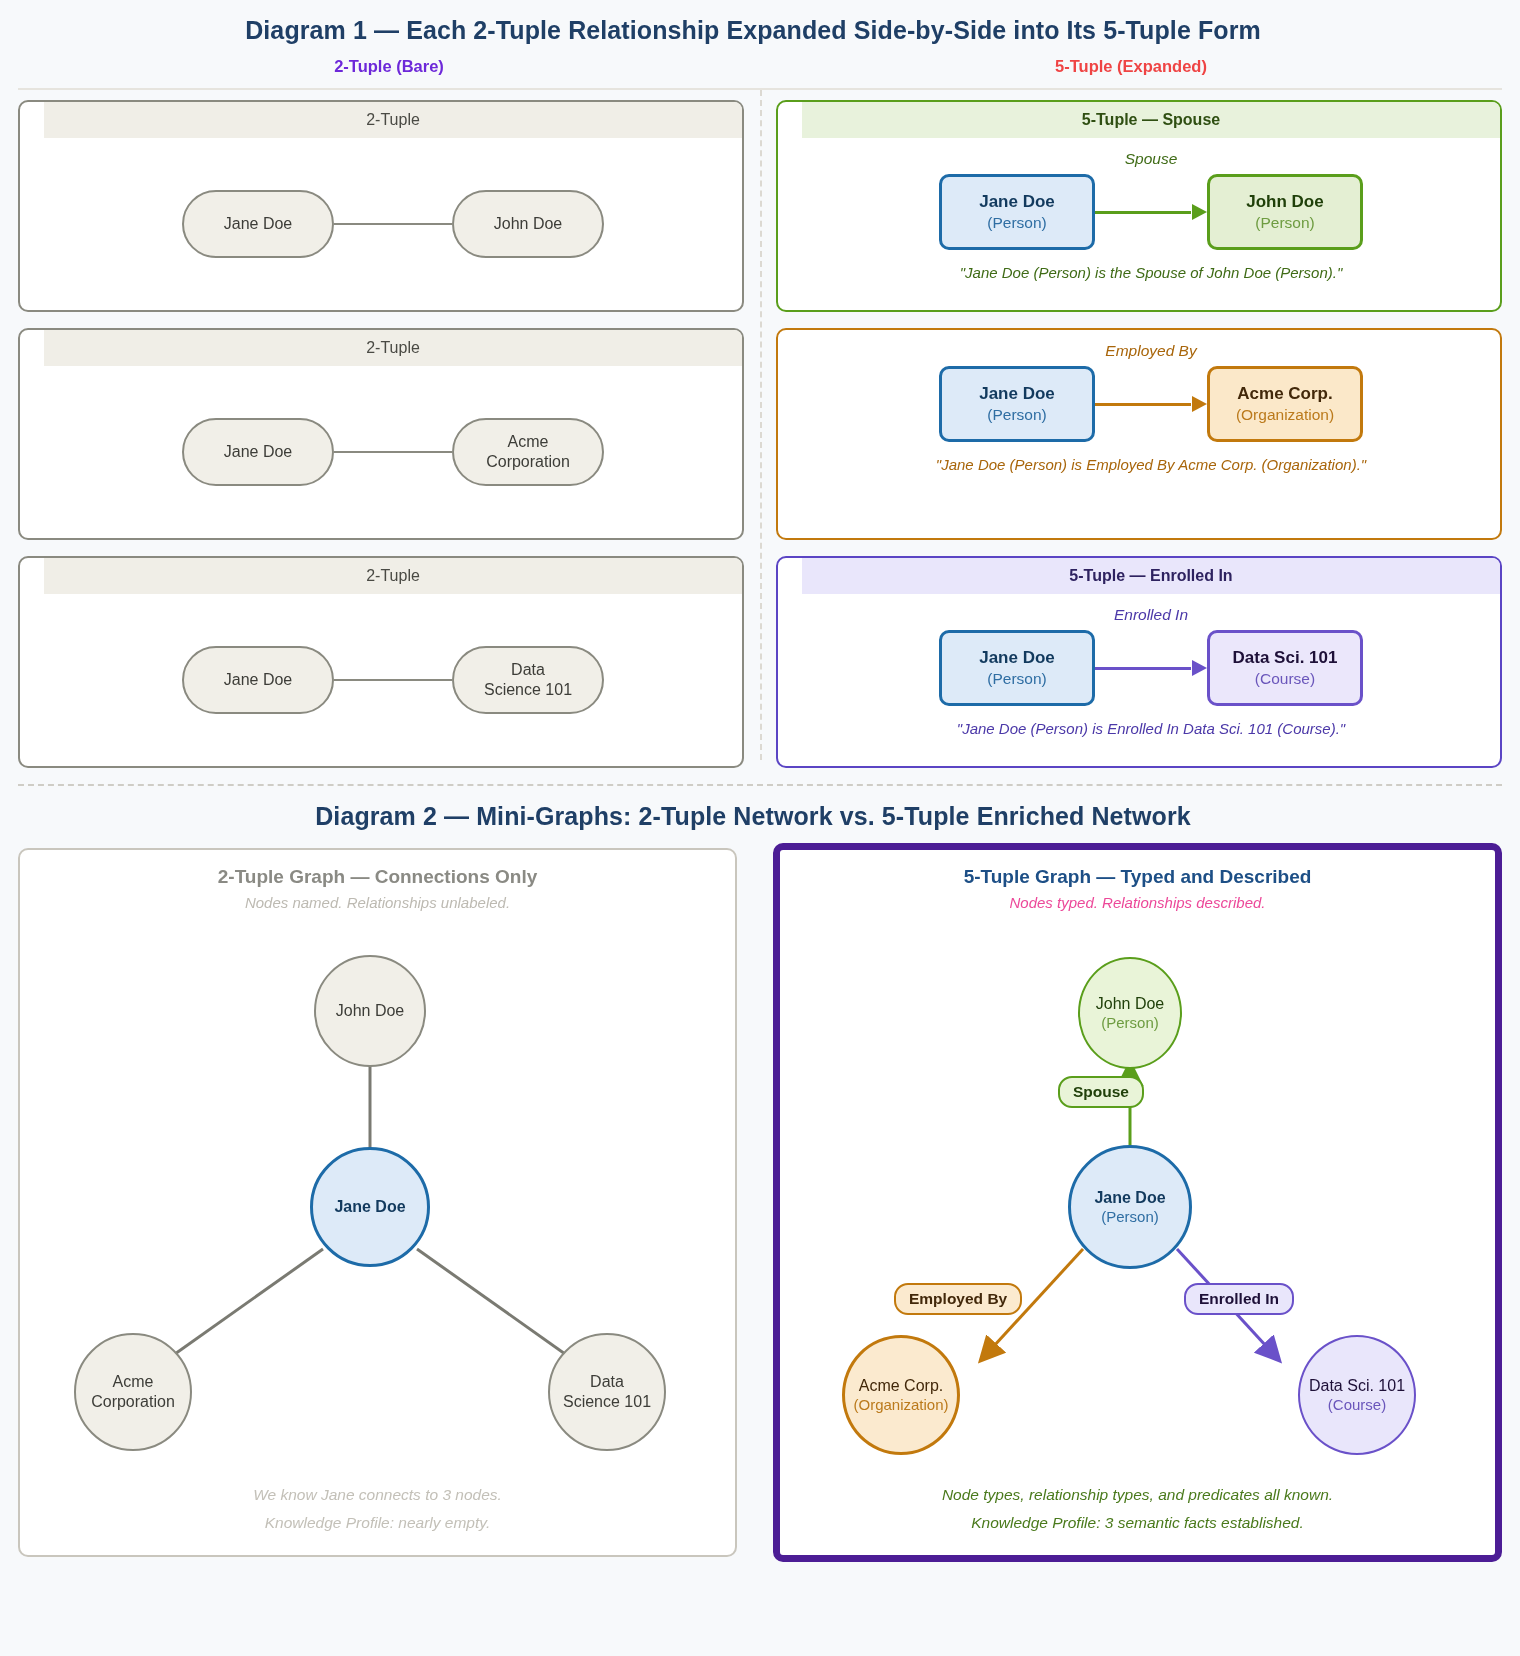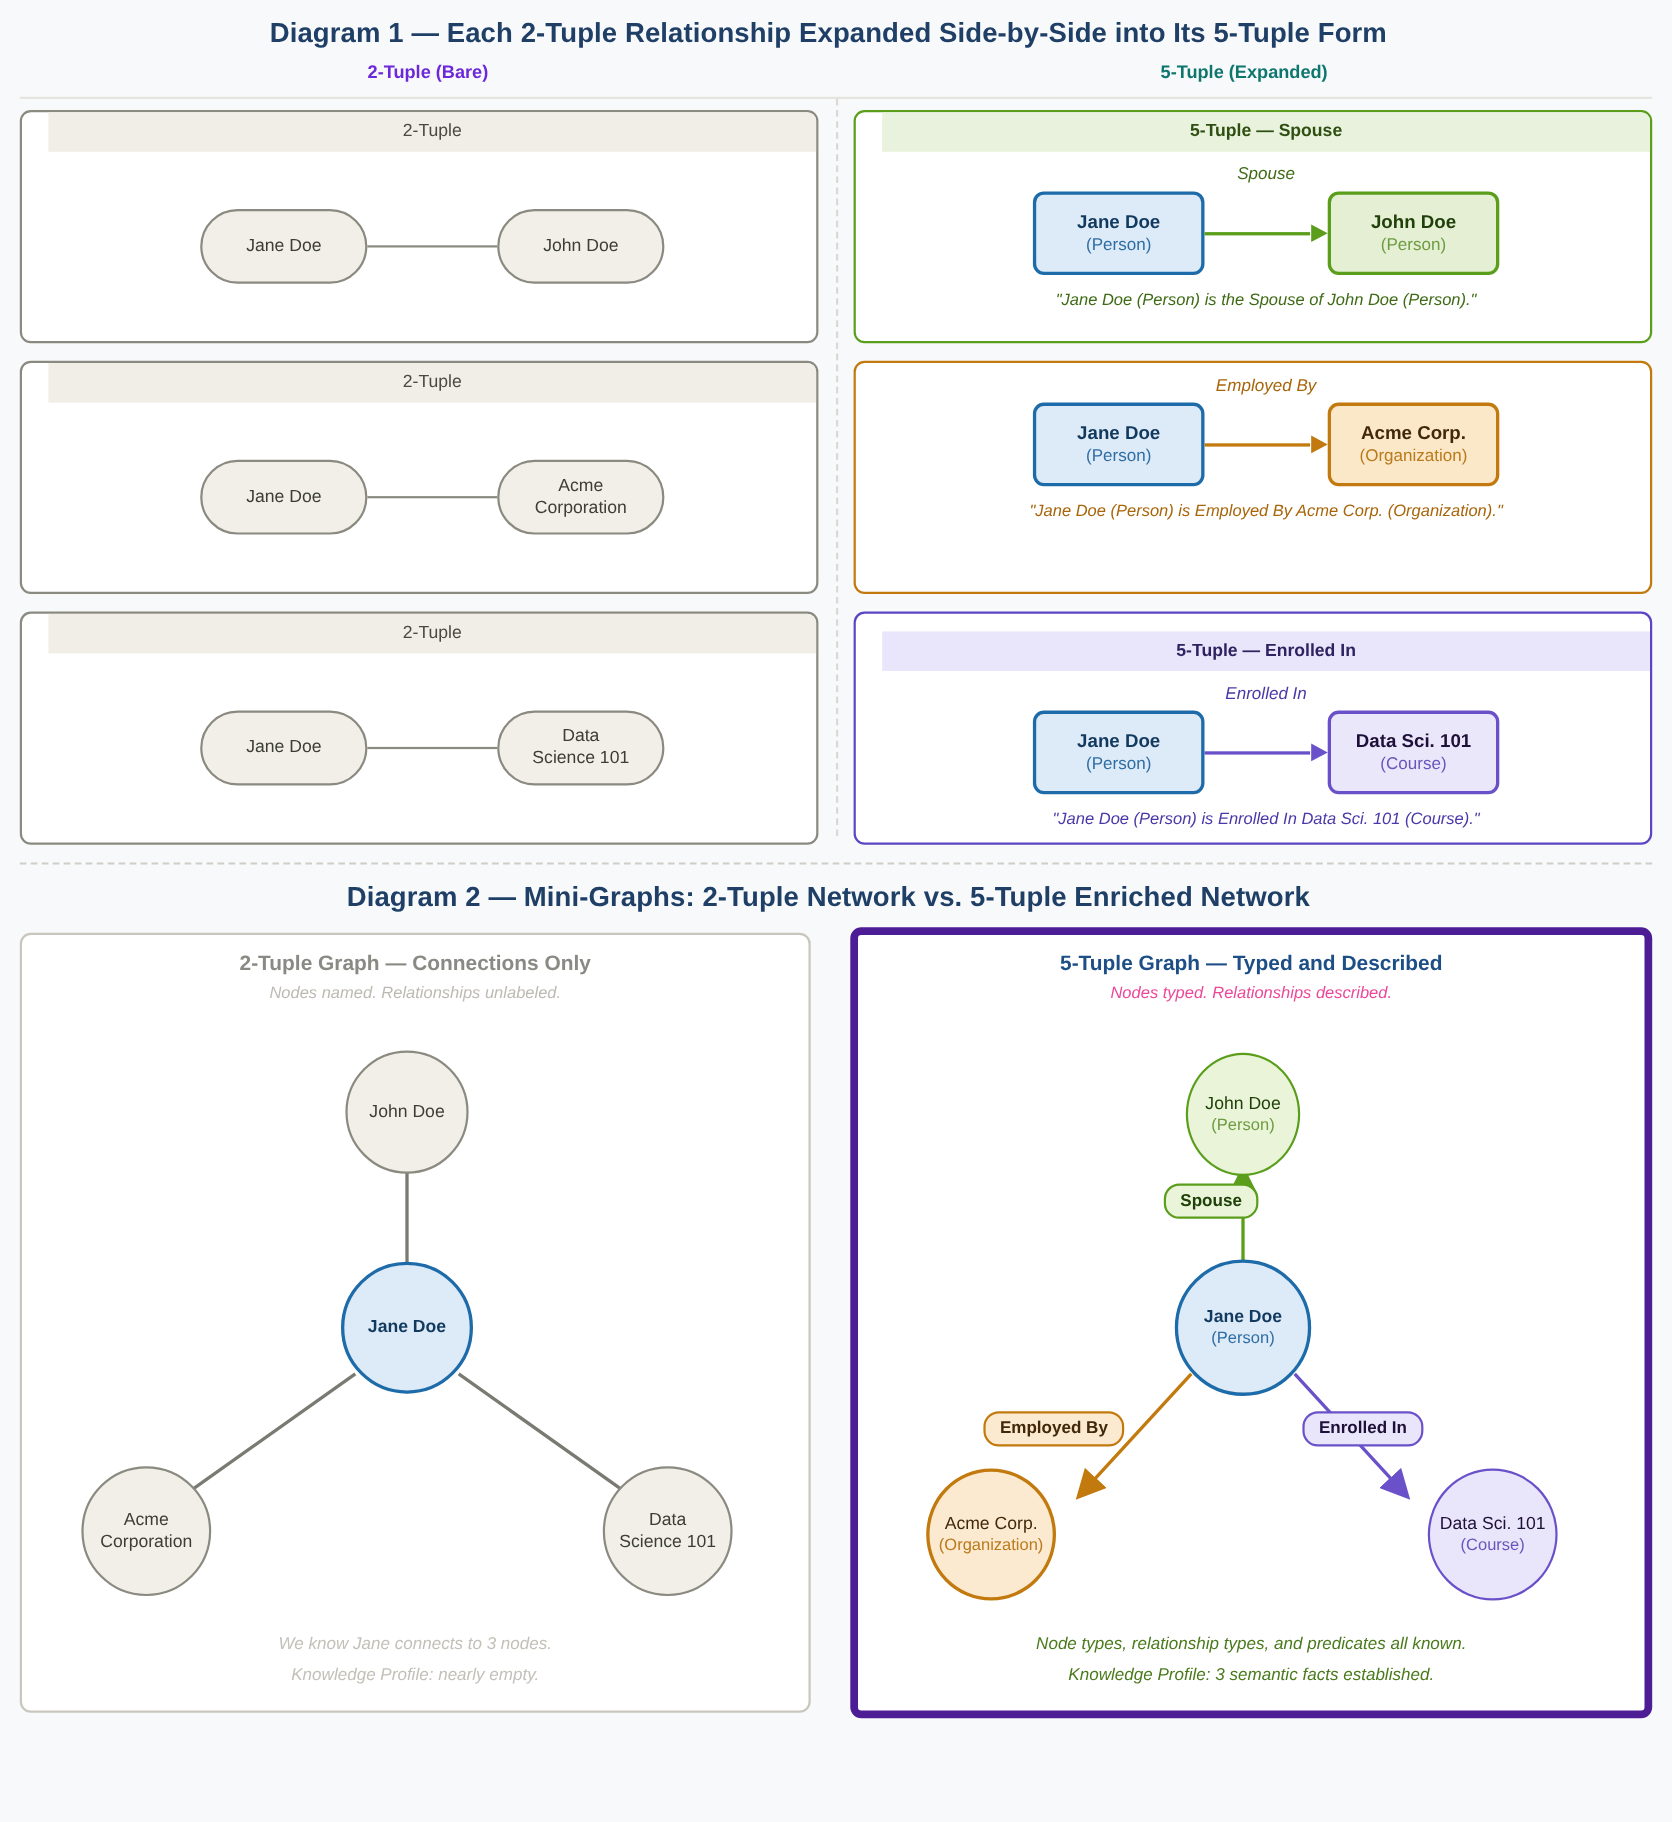--- a/index.html
+++ b/index.html
@@ -25,21 +25,21 @@
     padding: 0 18px;
   }
   .col-headers > div {
     flex: 1 1 0;
     text-align: center;
     font-size: 16.5px;
     font-weight: bold;
     color: #6d28d9;
     padding-bottom: 12px;
   }
-  .col-headers > div.right { color: #0f766e; }
+  .col-headers > div.right { color: #ef4444; }
   .hdr-rule {
     margin: 0 18px;
     border-top: 2px solid #e6e4de;
   }
 
   
   #diagram1 {
     position: relative;
     padding: 10px 18px 0 18px;
   }
@@ -82,21 +82,21 @@
 
   
   .card.bare { border-color: #8a8a80; }
 
   
   .card.spouse   { border-color: #5a9e1b; }
   .card.spouse   .card-hd { background: #e8f2dc; color: #2f4f12; }
   .card.employ   { border-color: #c2790d; }
   .card.employ   .card-hd { background: #fbe6c8; color: #503006; }
   .card.enroll   { border-color: #5b45c4; }
-  .card.enroll   .card-hd { background: #e9e6fb; color: #2e2260; margin-top: 16px; }
+  .card.enroll   .card-hd { background: #e9e6fb; color: #2e2260; }
 
   
   .bare-row {
     position: absolute;
     left: 0; right: 0;
     top: 50%;
     transform: translateY(-50%);
     display: flex;
     align-items: center;
     justify-content: center;

